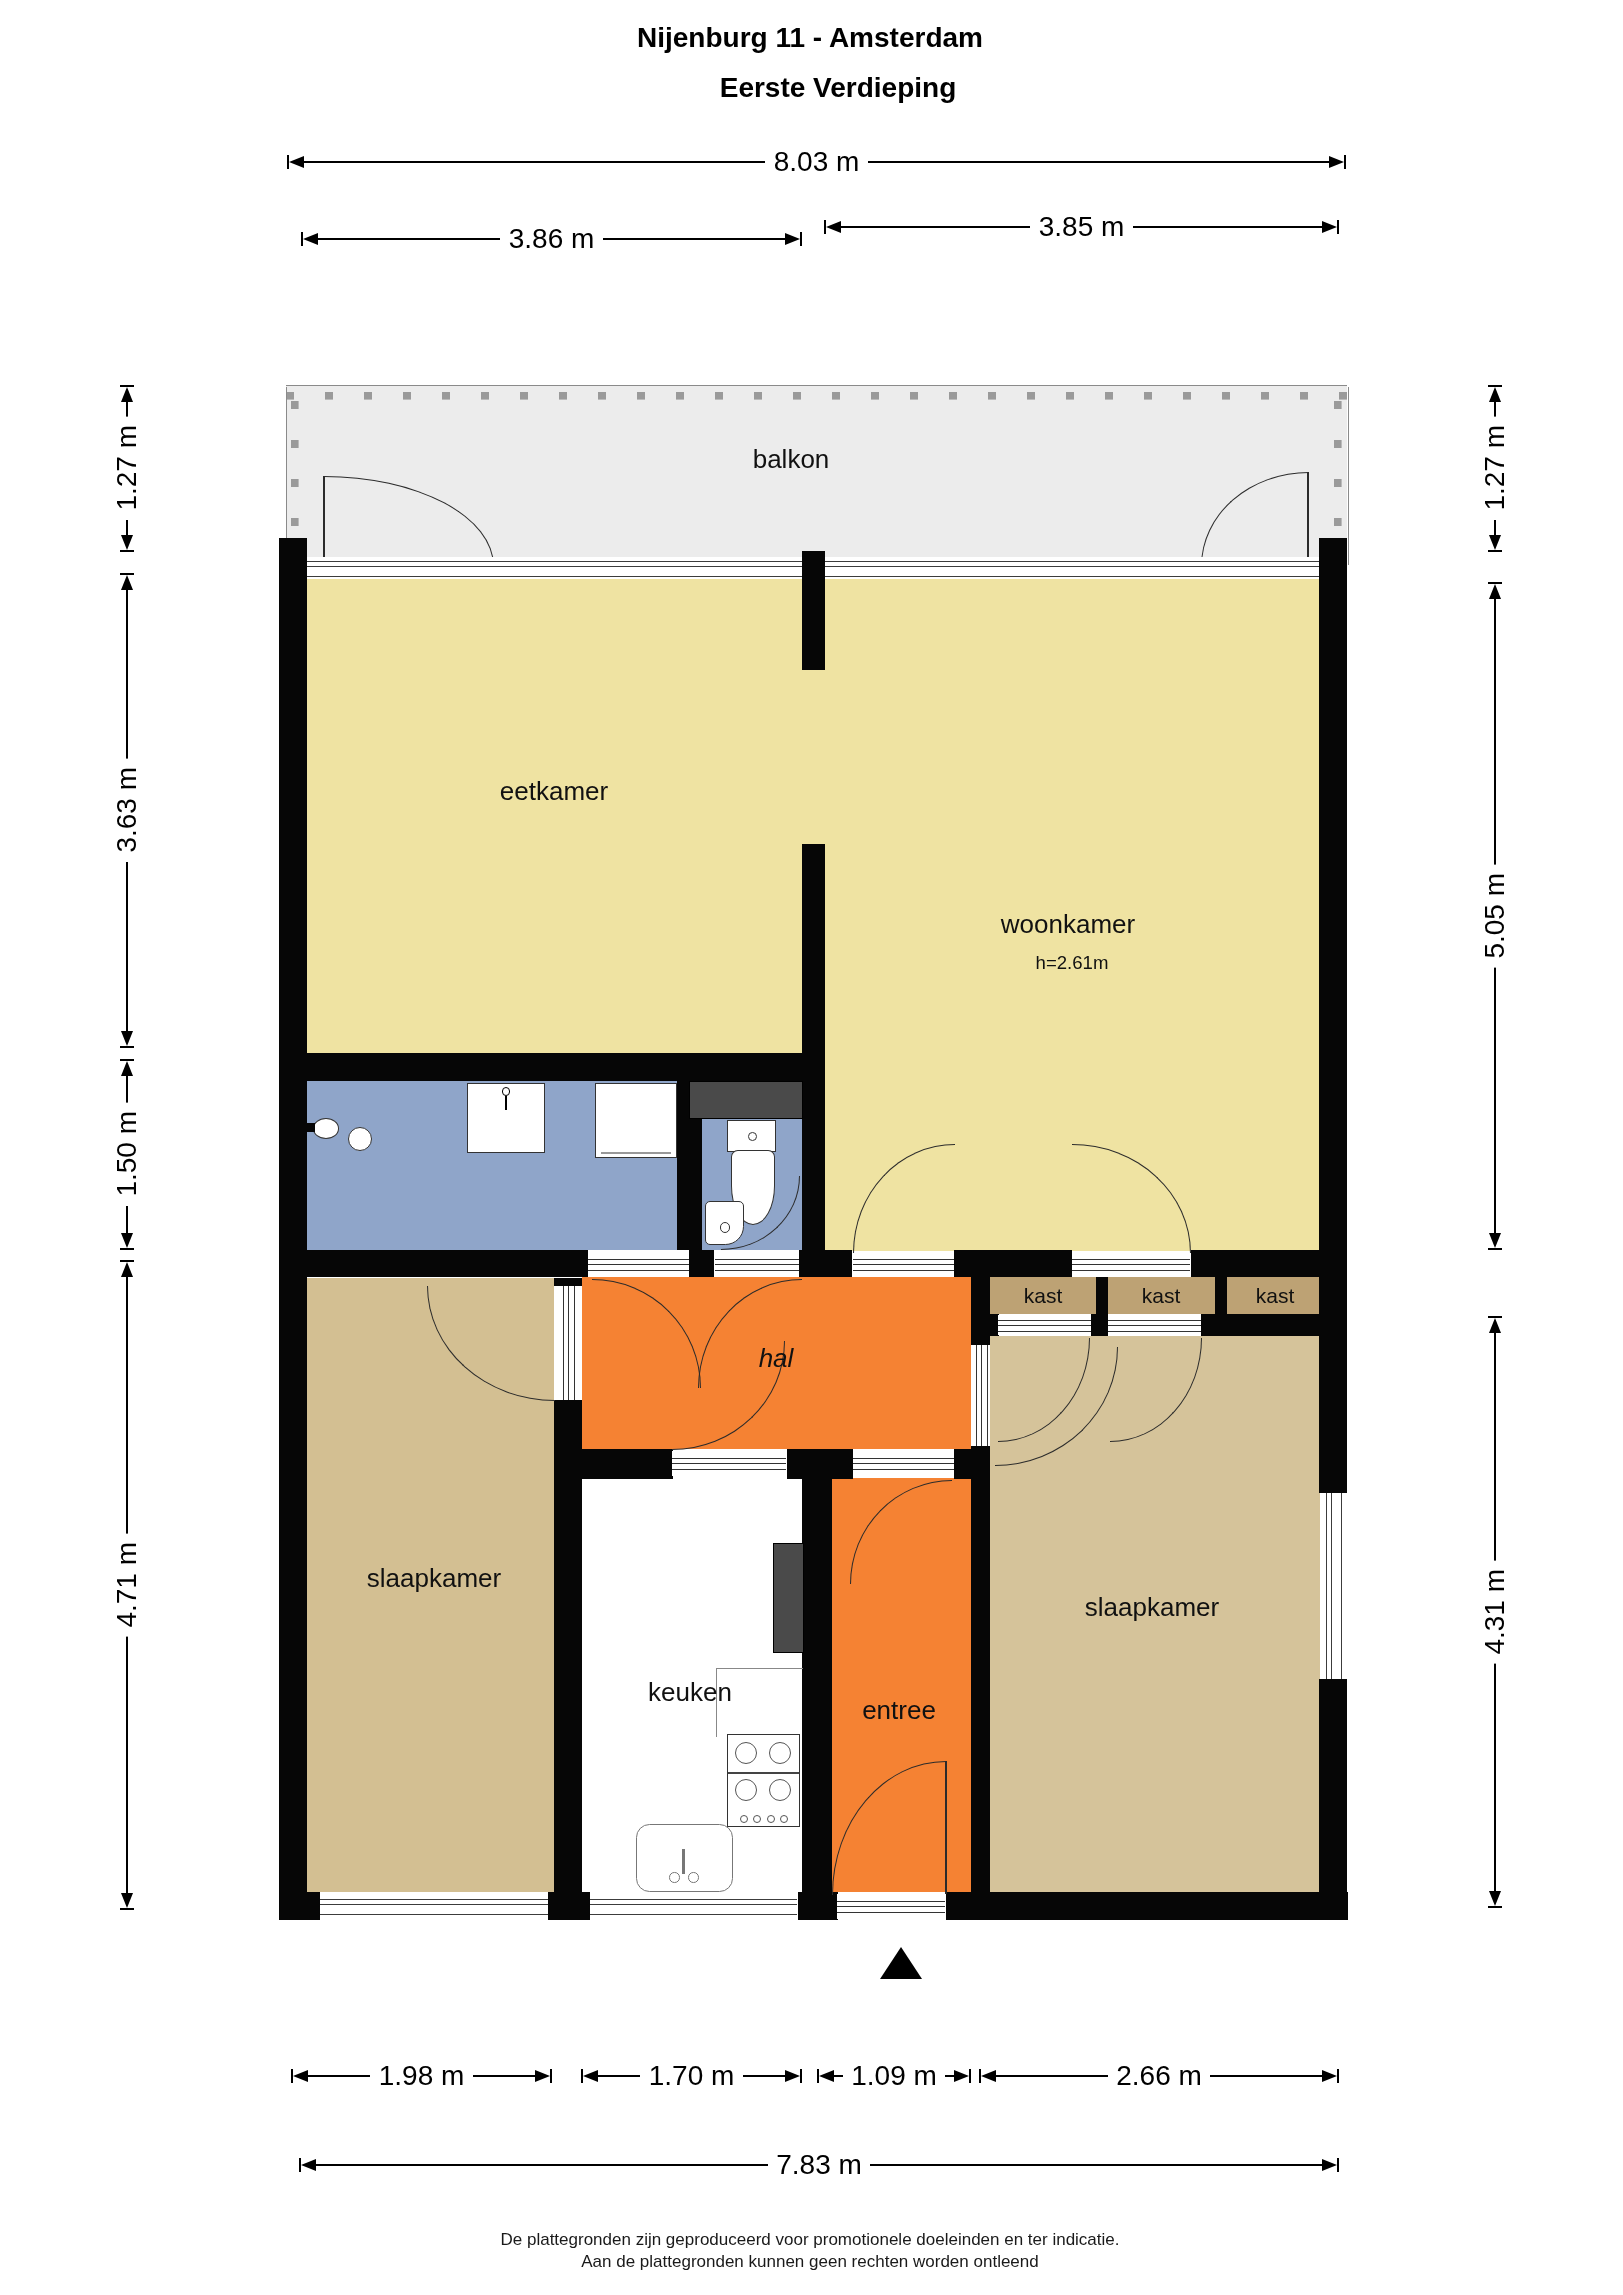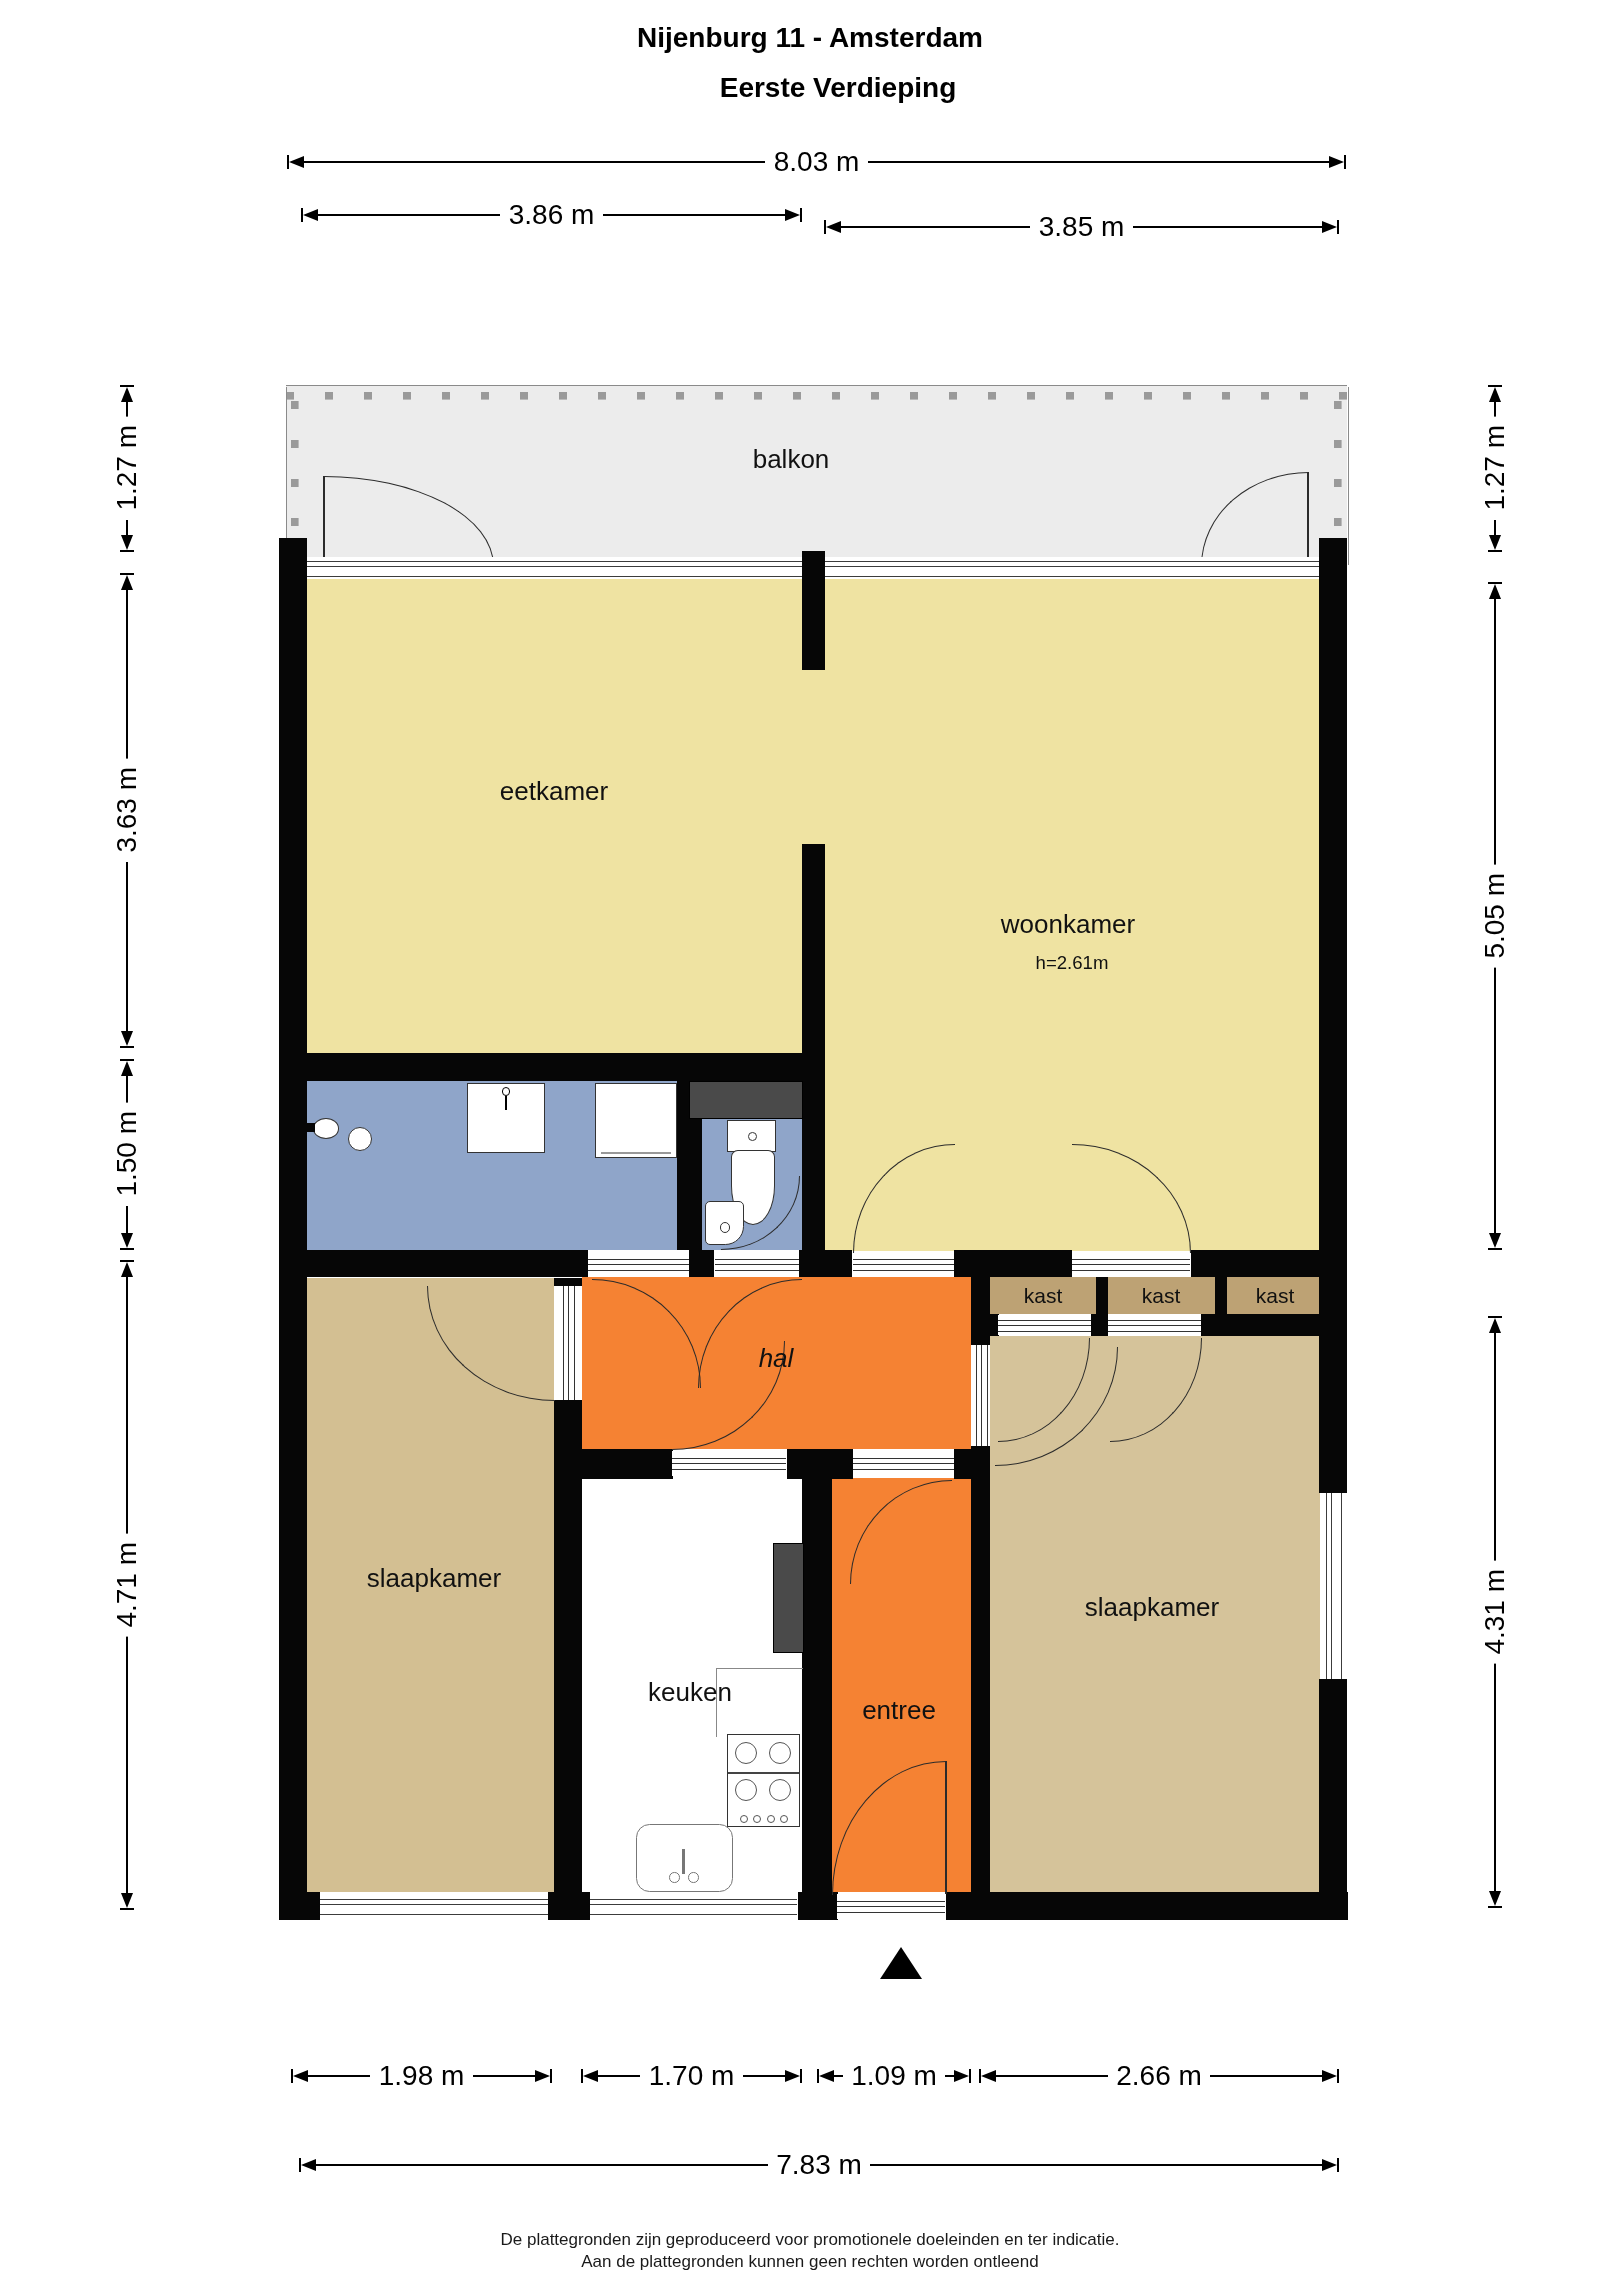--- a/index.html
+++ b/index.html
@@ -78,21 +78,21 @@
 
   <div class="dim dim-h" style="left:287px;top:151px;width:1059px;">
     <span class="tick-h"></span>
       <span class="ah-l"></span>
       <span class="dl"></span>
     <span class="dlabel">8.03 m</span>
     <span class="dl"></span>
       <span class="ah-r"></span>
       <span class="tick-h"></span>
   </div>
-  <div class="dim dim-h" style="left:301px;top:204px;width:501px;">
+  <div class="dim dim-h" style="left:301px;top:228px;width:501px;">
     <span class="tick-h"></span>
       <span class="ah-l"></span>
       <span class="dl"></span>
     <span class="dlabel">3.86 m</span>
     <span class="dl"></span>
       <span class="ah-r"></span>
       <span class="tick-h"></span>
   </div>
   <div class="dim dim-h" style="left:824px;top:216px;width:515px;">
     <span class="tick-h"></span>

